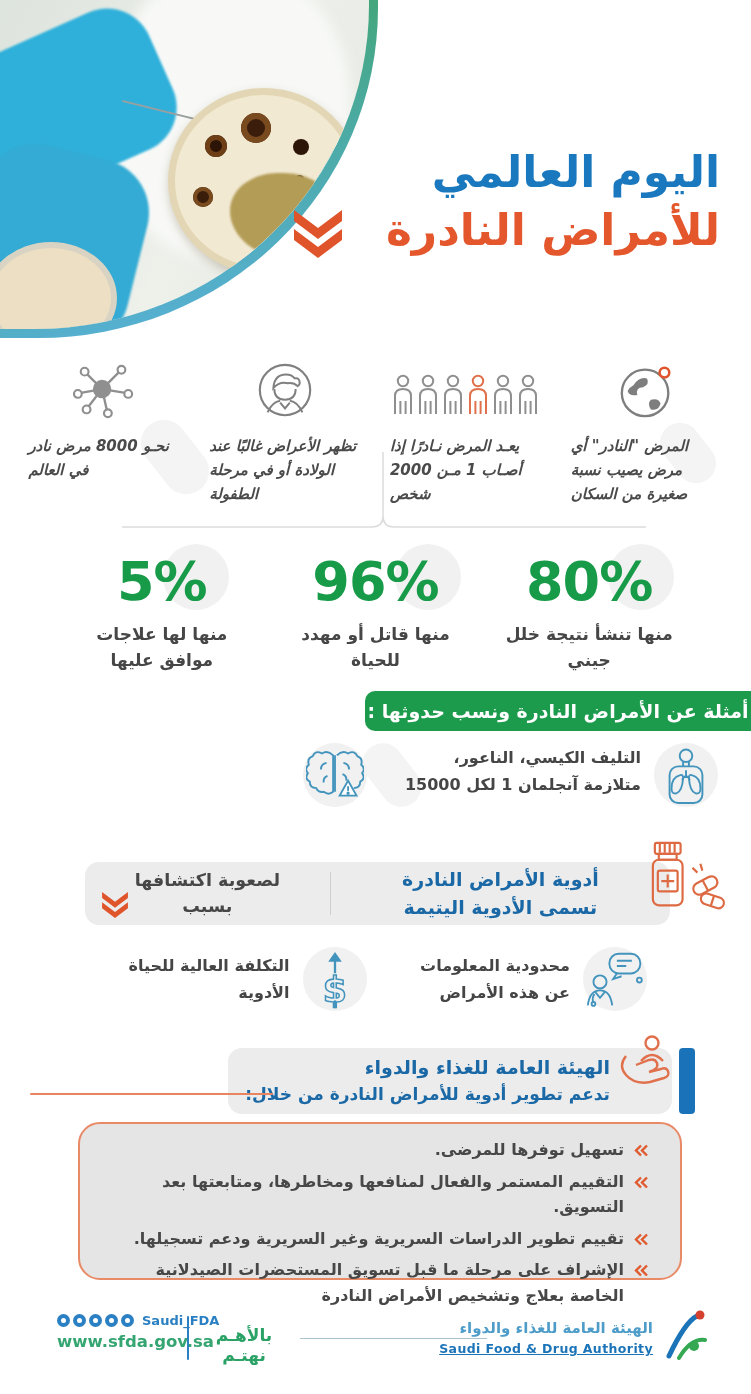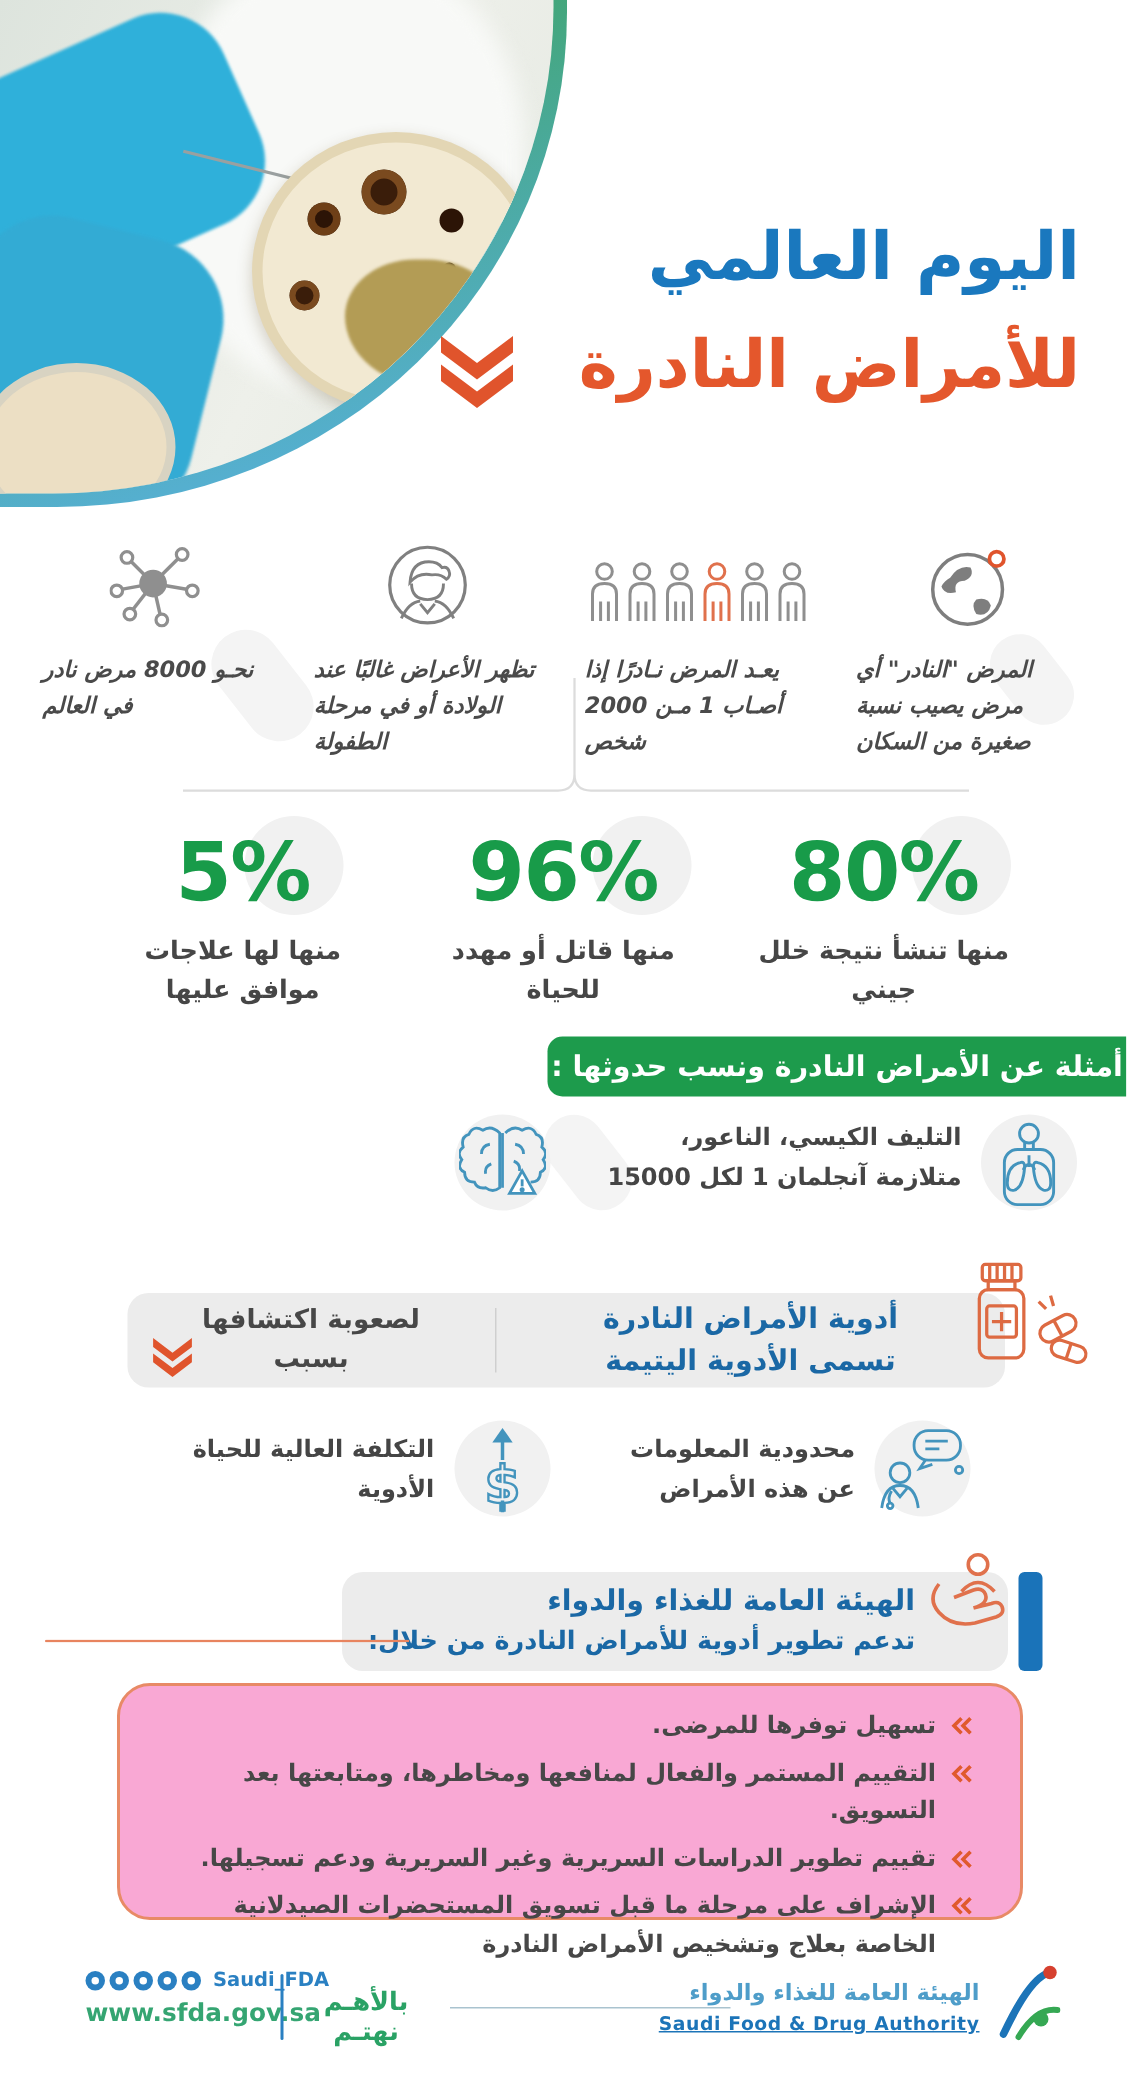--- a/index.html
+++ b/index.html
@@ -28,21 +28,21 @@
     border-radius:48% 52% 40% 60%;filter:blur(1px);}
   .photo .sp{position:absolute;border-radius:50%;}
   .photo .dish2{position:absolute;left:-15px;bottom:-25px;width:120px;height:100px;border-radius:50%;
     background:#ecdfc4;border:6px solid #d8d3c2;}
   .photo .wire{position:absolute;left:120px;top:118px;width:150px;height:2px;background:#9aa0a0;
     transform:rotate(14deg);}
 
   
   .title-block{right:31px;top:146px;text-align:right;direction:rtl;}
   .title-l1{font-size:44px;font-weight:bold;color:#1a78be;line-height:1.2;}
-  .title-l2-row{display:flex;direction:rtl;align-items:center;margin-top:14px;gap:28px;}
+  .title-l2-row{display:flex;direction:rtl;align-items:center;gap:28px;}
   .title-l2{font-size:44px;font-weight:bold;color:#e4572c;line-height:1.2;}
   .title-chev{margin-right:14px;margin-top:10px;}
 
   
   .stats{top:356px;left:14px;right:14px;height:190px;display:flex;direction:rtl;}
   .stat{flex:1;text-align:left;font-style:italic;}
   .stat .sicon{height:66px;display:flex;align-items:flex-end;justify-content:center;}
   .stat .stext{margin:12px auto 0;width:152px;font-size:15px;font-weight:bold;color:#4a4a4a;
     line-height:1.6;direction:rtl;}
   .wm{position:absolute;background:#f4f4f4;border-radius:26px;z-index:0;}
@@ -99,21 +99,21 @@
     direction:rtl;display:flex;flex-direction:column;justify-content:center;
     padding-right:62px;box-sizing:border-box;text-align:right;}
   .sfda-l1{font-size:19px;font-weight:bold;color:#1a68a5;line-height:1.3;}
   .sfda-l2{font-size:17px;font-weight:bold;color:#1a68a5;line-height:1.4;margin-top:3px;}
   .sfda-icon{left:616px;top:1032px;z-index:2;}
   .blue-bar{left:679px;top:1048px;width:16px;height:66px;background:#1a73b9;border-radius:4px;}
   .orange-line{left:30px;top:1093px;width:243px;height:0;border-top:2px solid #e8845f;z-index:3;
     border-radius:2px;}
   .bullets-box{left:78px;top:1122px;width:604px;height:158px;border:2px solid #e8real;
     border:2px solid #e88a66;border-radius:22px;box-sizing:border-box;
-    padding:13px 32px 10px 18px;direction:rtl;background:#f9a8d4;}
+    padding:13px 32px 10px 18px;direction:rtl;background:#e5e5e5;}
   .bullet{display:flex;direction:rtl;align-items:flex-start;gap:9px;margin-bottom:6px;}
   .bullet .bmark{flex:0 0 auto;padding-top:5px;}
   .bullet .btext{font-size:16px;font-weight:bold;color:#474747;line-height:1.6;text-align:right;
     direction:rtl;}
 
   
   .social-row{left:57px;top:1313px;display:flex;align-items:center;gap:3px;}
   .sc{width:13px;height:13px;border-radius:50%;background:#2a80c2;position:relative;}
   .sc::after{content:"";position:absolute;left:4px;top:4px;width:5px;height:5px;border-radius:50%;
     background:#ffffff;}

